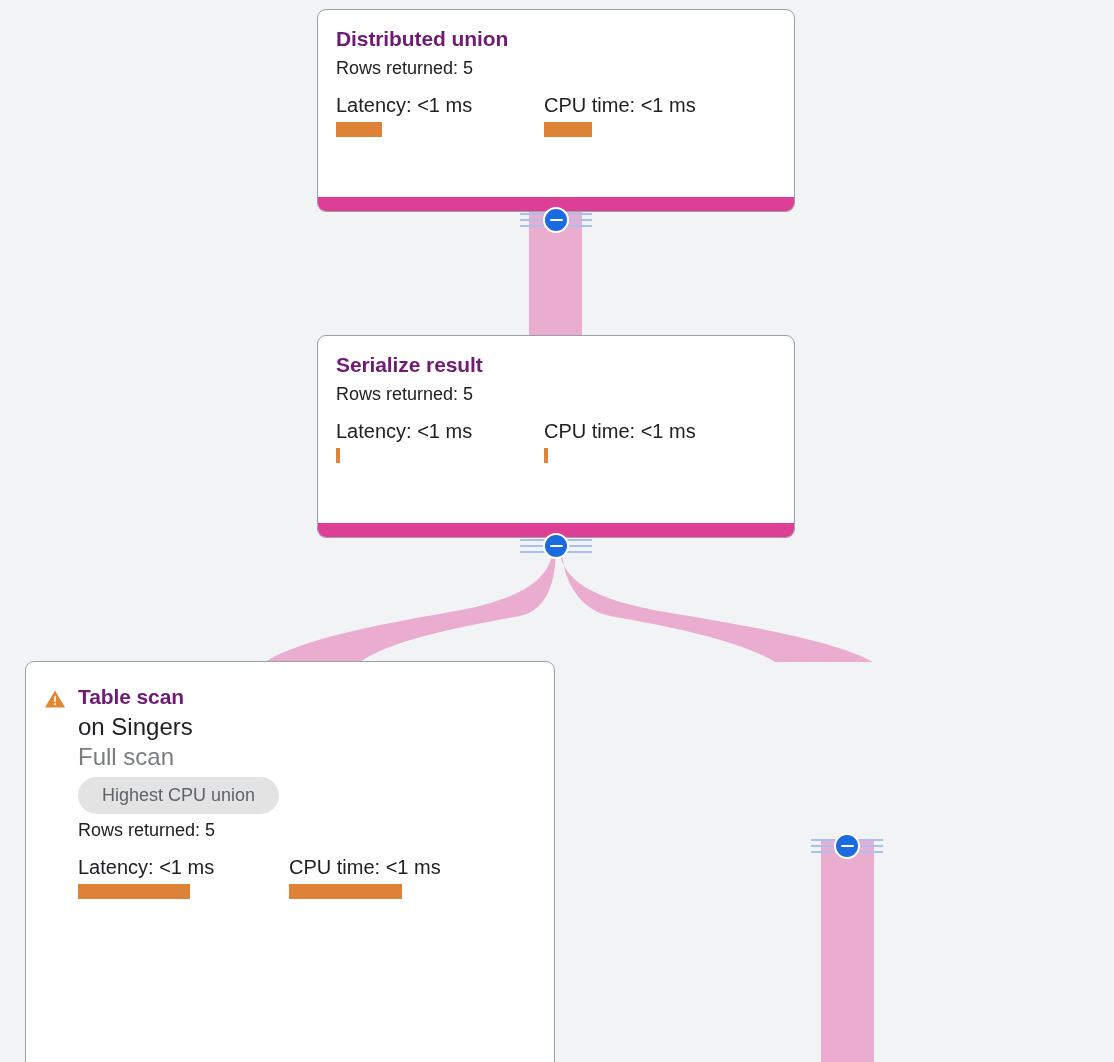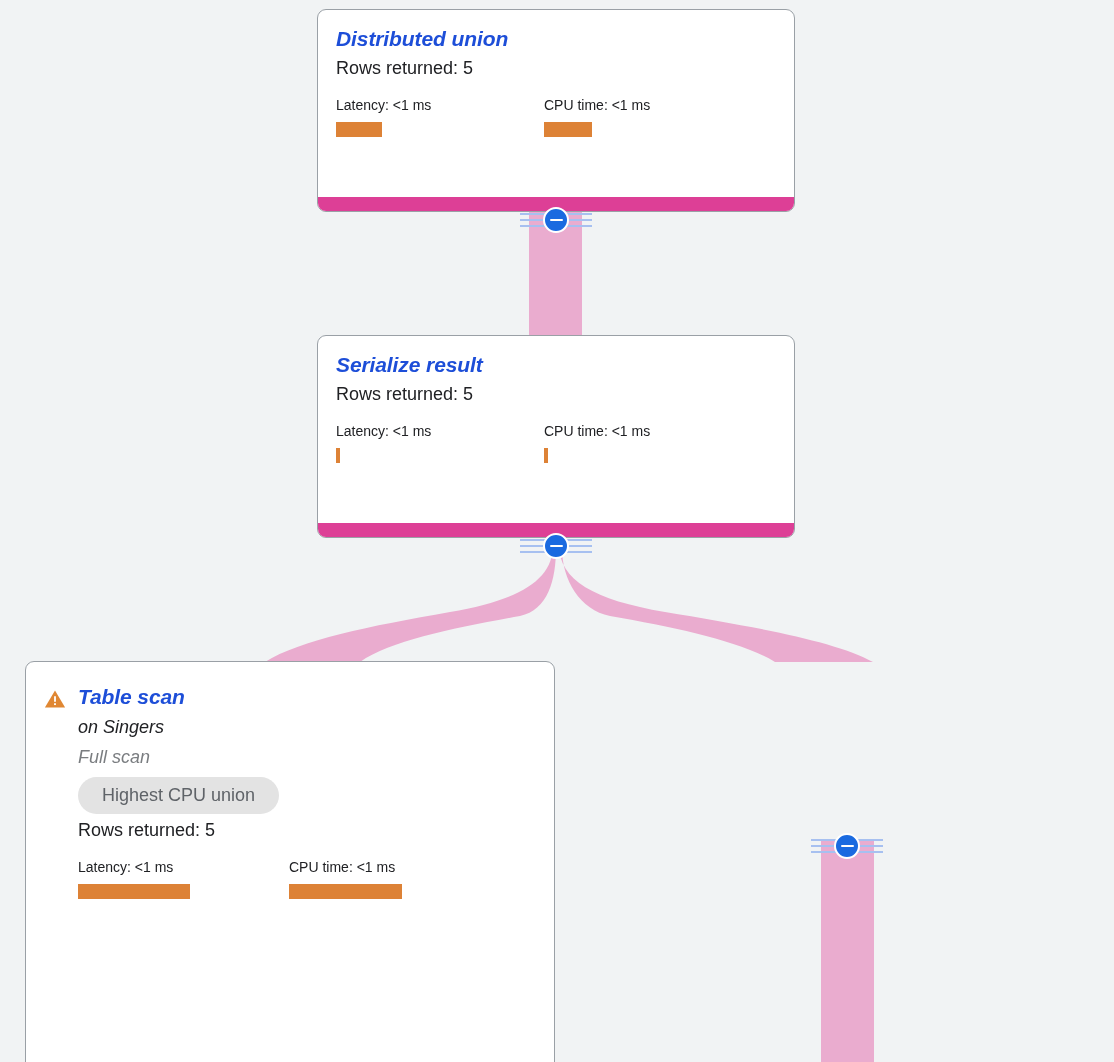--- a/index.html
+++ b/index.html
@@ -56,31 +56,29 @@
   .warn-icon {
     flex: 0 0 auto;
     width: 22px;
     height: 22px;
     margin-top: 4px;
     display: block;
   }
   .node-title {
     font-size: 21px;
     font-weight: bold;
-    color: #1d4ed8;
+    color: #701a75;
     letter-spacing: -0.1px;
     line-height: 26px;
-    font-style: italic;
   }
   .node-sub {
-    font-size: 18px;
+    font-size: 24px;
     color: #202124;
     line-height: 26px;
     margin-top: 4px;
-    font-style: italic;
   }
   .node-sub.muted { color: #7a7d80; }
   .node-rows {
     font-size: 18px;
     color: #202124;
     line-height: 24px;
     margin-top: 4px;
   }
 
   
@@ -105,21 +103,21 @@
     white-space: nowrap;
   }
 
   
   .metrics {
     display: flex;
     margin-top: 14px;
   }
   .metric { position: relative; }
   .metric-label {
-    font-size: 14px;
+    font-size: 20px;
     color: #202124;
     line-height: 22px;
     white-space: nowrap;
   }
   .metric-bar {
     height: 15px;
     background: #dd8236;
     margin-top: 6px;
   }
 

